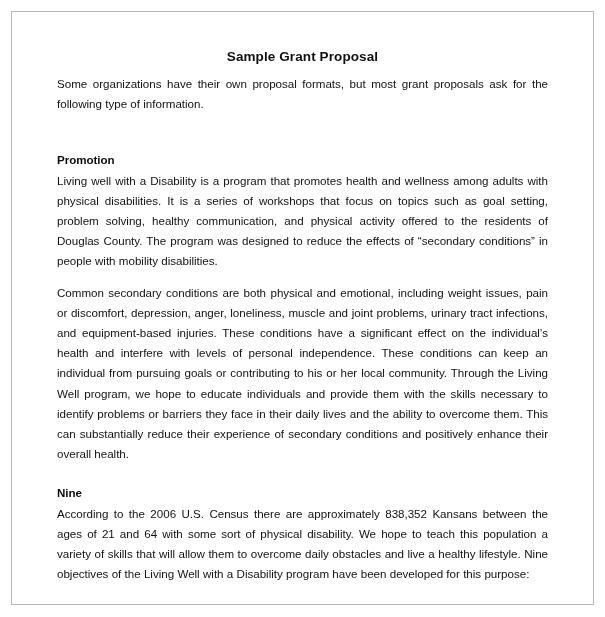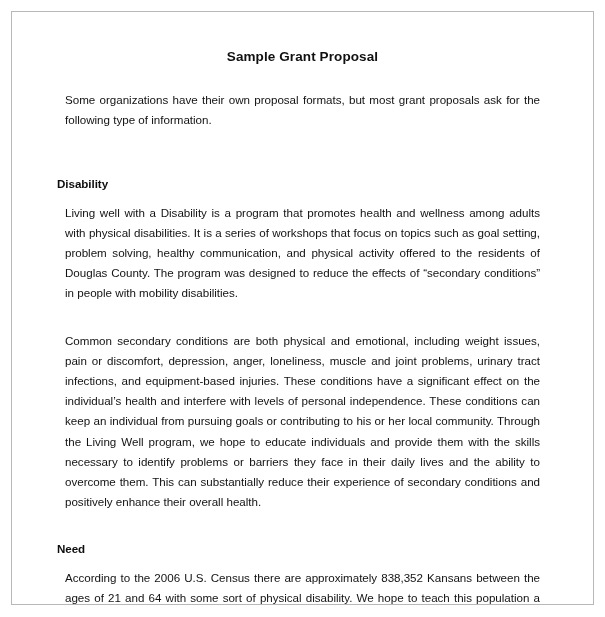--- a/index.html
+++ b/index.html
@@ -32,31 +32,31 @@
     top: 36px;
     width: 491px;
   }
 
   .doc-title {
     font-size: 13.5px;
     font-weight: bold;
     text-align: center;
     color: #101010;
     letter-spacing: 0.1px;
-    margin: 0 0 24px 0;
+    margin: 0 0 8px 0;
     line-height: 18px;
   }
 
   p.body-para {
     font-size: 11.6px;
     color: #121212;
     text-align: justify;
     text-justify: inter-word;
     line-height: 20.2px;
-    margin: 8px;
+    margin: 0;
     letter-spacing: -0.02px;
     word-spacing: 0.1px;
   }
 
   .section-heading {
     font-size: 11.6px;
     font-weight: bold;
     color: #0d0d0d;
     line-height: 20.2px;
     margin: 0;
@@ -75,28 +75,28 @@
 
     <h1 class="doc-title">Sample Grant Proposal</h1>
 
     <p class="body-para">Some organizations have their own proposal formats, but most grant proposals ask for the following type of information.</p>
 
     <div class="gap-md"></div>
 
 
     <div class="gap-lg"></div>
 
-    <div class="section-heading">Disability</div>
+    <div class="section-heading">Promotion</div>
 
     <p class="body-para">Living well with a Disability is a program that promotes health and wellness among adults with physical disabilities. It is a series of workshops that focus on topics such as goal setting, problem solving, healthy communication, and physical activity offered to the residents of Douglas County. The program was designed to reduce the effects of “secondary conditions” in people with mobility disabilities.</p>
 
     <div class="gap-sm"></div>
 
     <p class="body-para">Common secondary conditions are both physical and emotional, including weight issues, pain or discomfort, depression, anger, loneliness, muscle and joint problems, urinary tract infections, and equipment-based injuries. These conditions have a significant effect on the individual’s health and interfere with levels of personal independence. These conditions can keep an individual from pursuing goals or contributing to his or her local community. Through the Living Well program, we hope to educate individuals and provide them with the skills necessary to identify problems or barriers they face in their daily lives and the ability to overcome them. This can substantially reduce their experience of secondary conditions and positively enhance their overall health.</p>
 
     <div class="gap-lg"></div>
 
-    <div class="section-heading">Need</div>
+    <div class="section-heading">Nine</div>
 
     <p class="body-para">According to the 2006 U.S. Census there are approximately 838,352 Kansans between the ages of 21 and 64 with some sort of physical disability. We hope to teach this population a variety of skills that will allow them to overcome daily obstacles and live a healthy lifestyle. Nine objectives of the Living Well with a Disability program have been developed for this purpose:</p>
 
   </div>
 </div>
 
 </body></html>

